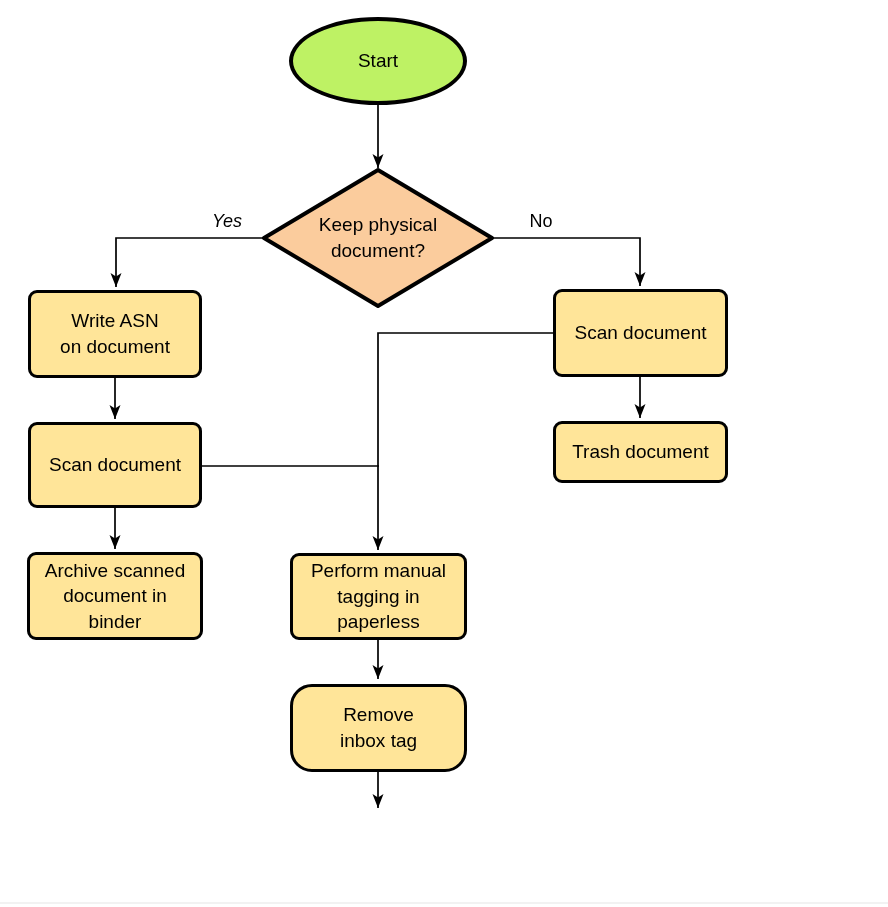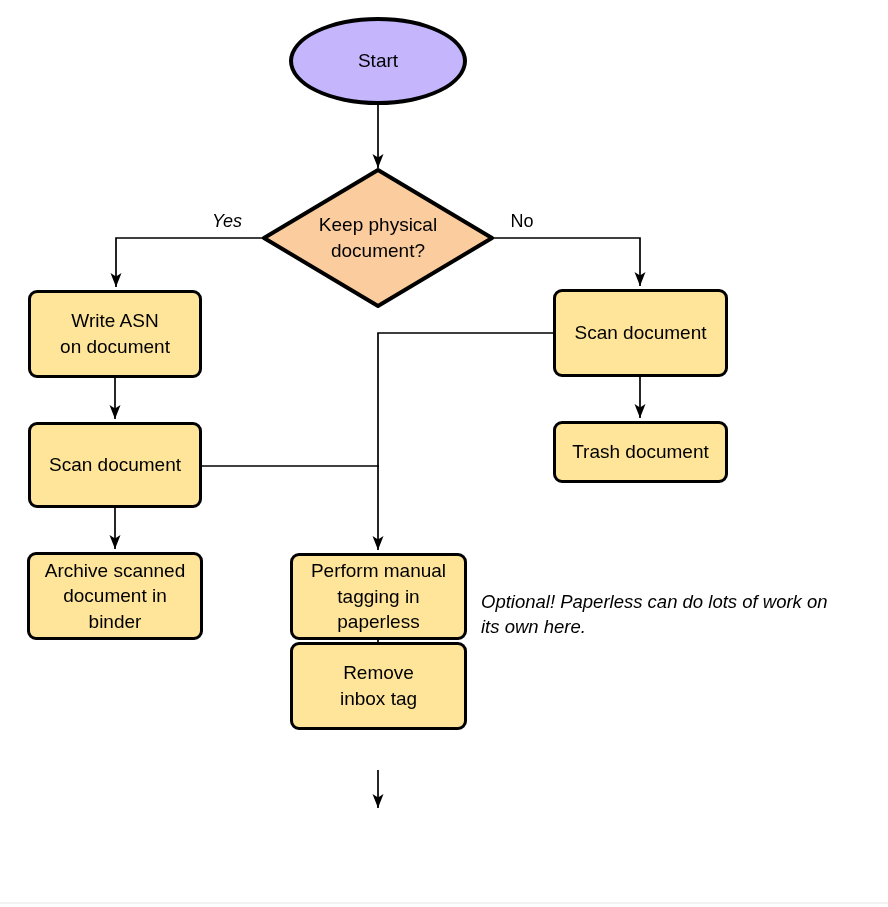--- a/index.html
+++ b/index.html
@@ -32,21 +32,21 @@
     line-height: 1.35;
     white-space: pre-line;
     box-sizing: border-box;
   }
   .process {
     background: #ffe599;
     border: 3px solid #000000;
     border-radius: 9px;
   }
   .terminal {
-    background: #c4b5fd;
+    background: #bef264;
     border: 4px solid #000000;
     border-radius: 50%;
   }
   .decision-label {
     background: transparent;
     border: none;
   }
   .edge-label {
     position: absolute;
     font-size: 18px;
@@ -100,21 +100,21 @@
   <div class="node terminal" style="left:289px; top:17px; width:178px; height:88px;">
     <span>Start</span>
   </div>
 
   <div class="node decision-label" style="left:270px; top:170px; width:216px; height:136px;">
     <span>Keep physical
 document?</span>
   </div>
 
   <div class="edge-label" style="left:205px; top:211px; width:44px;font-style:italic;">Yes</div>
-  <div class="edge-label" style="left:500px; top:211px; width:44px;">No</div>
+  <div class="edge-label" style="left:519px; top:211px; width:44px;">No</div>
 
   <div class="node process" style="left:28px; top:290px; width:174px; height:88px;">
     <span>Write ASN
 on document</span>
   </div>
 
   <div class="node process" style="left:28px; top:422px; width:174px; height:86px;">
     <span>Scan document</span>
   </div>
 
@@ -131,24 +131,22 @@
   <div class="node process" style="left:553px; top:421px; width:175px; height:62px;">
     <span>Trash document</span>
   </div>
 
   <div class="node process" style="left:290px; top:553px; width:177px; height:87px;">
     <span>Perform manual
 tagging in
 paperless</span>
   </div>
 
-  <div class="node process" style="left:290px; top:642px; width:177px; height:88px;">
+  <div class="node process" style="left:290px; top:684px; width:177px; height:88px;border-radius:22px;">
     <span>Remove
 inbox tag</span>
   </div>
 
 
-  <div class="annotation">Optional! Paperless can do lots of work on
-its own here.</div>
 
   <div class="bottom-divider"></div>
 
 </div>
 
 </body></html>

